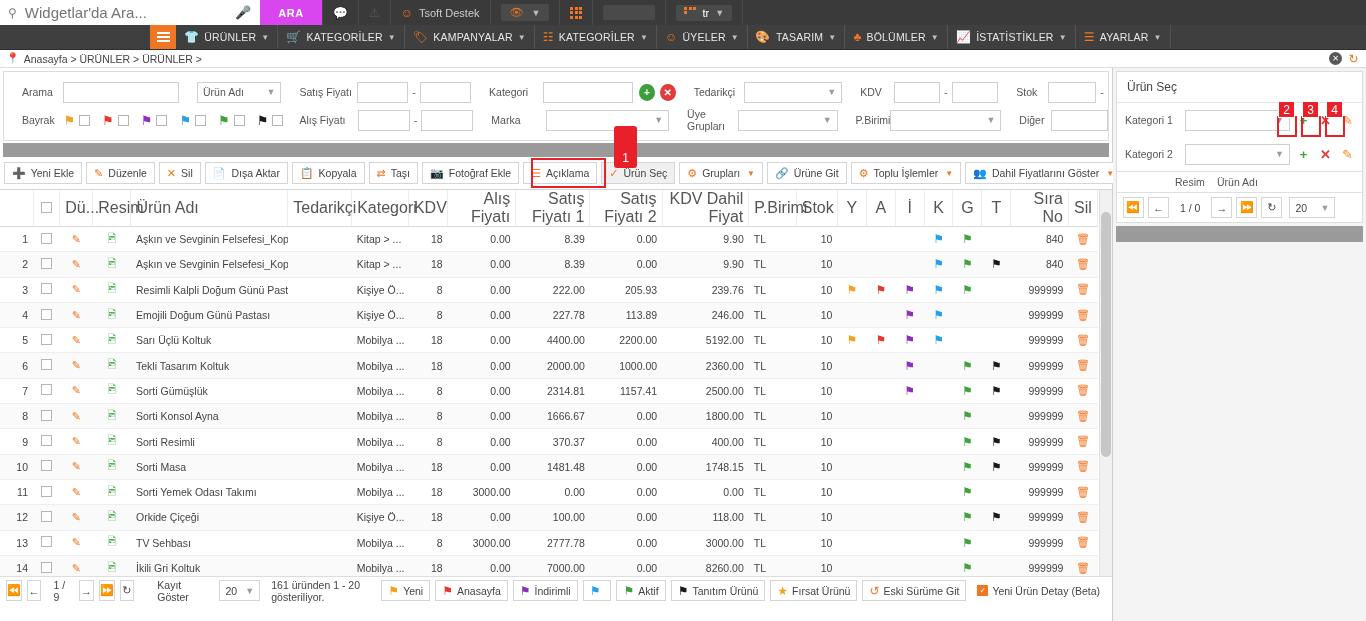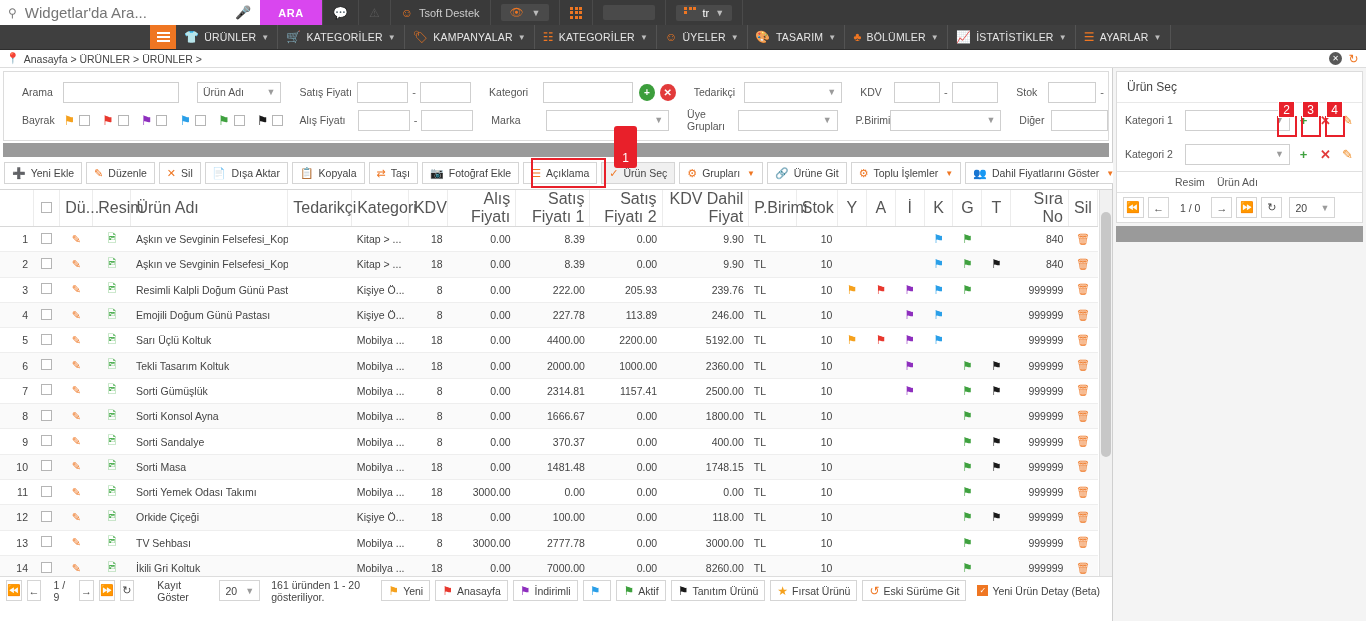--- a/index.html
+++ b/index.html
@@ -776,21 +776,21 @@
               <td class="tc-ctr"><span class="fl" style="color:#3fa13f">⚑</span></td>
               <td class="tc-ctr"></td>
               <td class="tc-num">999999</td>
               <td class="tc-ctr"><span class="trash">🗑</span></td>
             </tr>
             <tr>
               <td class="tc-num">9</td>
               <td class="tc-ctr"><span class="cbx2"></span></td>
               <td class="tc-ctr"><span class="pencil">✎</span></td>
               <td class="tc-ctr"><span class="imgico">🖻</span></td>
-              <td>Sorti Sandalye</td>
+              <td>Sorti Resimli</td>
               <td class="tc-num"></td>
               <td>Mobilya ...</td>
               <td class="tc-num">8</td>
               <td class="tc-num">0.00</td>
               <td class="tc-num">370.37</td>
               <td class="tc-num">0.00</td>
               <td class="tc-num">400.00</td>
               <td>TL</td>
               <td class="tc-num">10</td>
               <td class="tc-ctr"></td>

